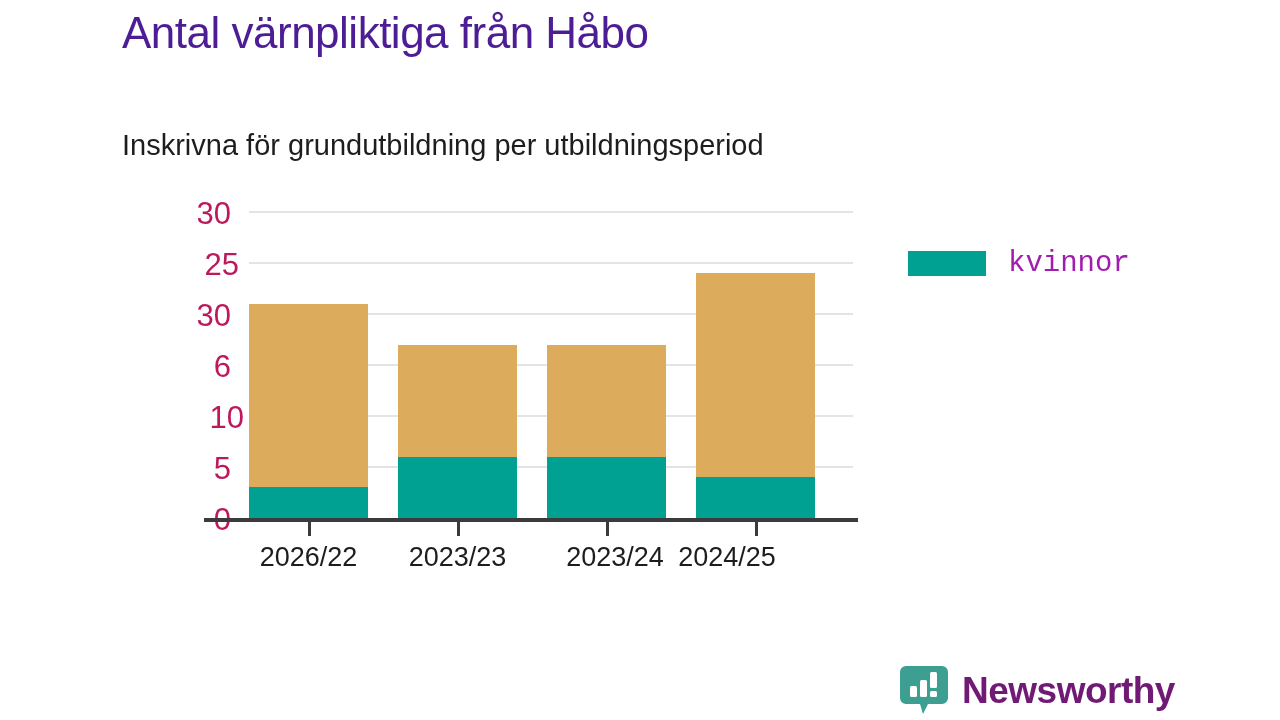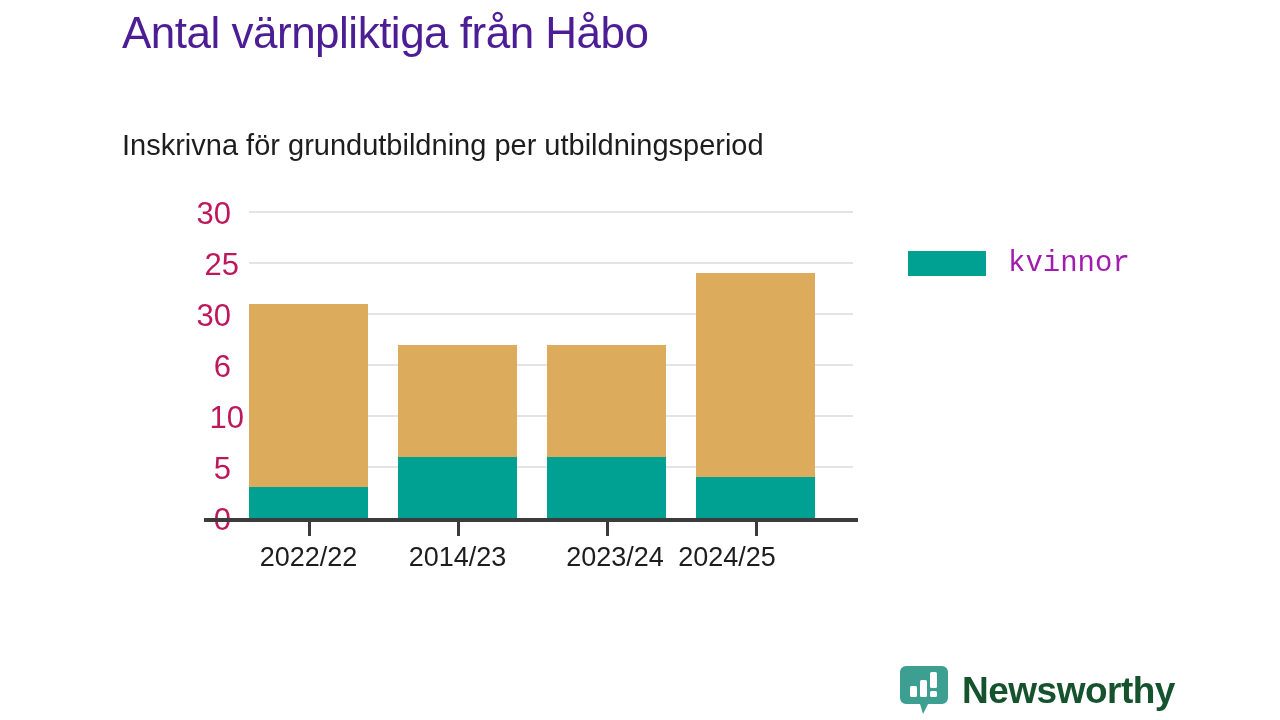--- a/index.html
+++ b/index.html
@@ -124,21 +124,21 @@
   }
   .logo-mark {
     width: 52px;
     height: 52px;
     flex: none;
   }
   .logo-text {
     margin-left: 12px;
     font-size: 37px;
     font-weight: bold;
-    color: #14532d;
+    color: #701a75;
     letter-spacing: -0.5px;
     line-height: 1;
   }
 </style>
 </head>
 <body>
 
 <div id="page">
 
   <div class="chart-title">Antal värnpliktiga från Håbo</div>
@@ -155,25 +155,25 @@
       <div class="ytick-label" style="left: 175px; top: 351px;">6</div>
       <div class="gridline" style="left: 249px; top: 313px; width: 604px;"></div>
       <div class="ytick-label" style="left: 175px; top: 300px;">30</div>
       <div class="gridline" style="left: 249px; top: 262px; width: 604px;"></div>
       <div class="ytick-label" style="left: 183px; top: 249px;">25</div>
       <div class="gridline" style="left: 249px; top: 211px; width: 604px;"></div>
       <div class="ytick-label" style="left: 175px; top: 198px;">30</div>
       <div class="bar-seg" style="left: 249px; top: 487.4px; width: 119px; height: 30.6px; background: rgb(0, 160, 146);"></div>
       <div class="bar-seg" style="left: 249px; top: 303.8px; width: 119px; height: 183.6px; background: rgb(221, 171, 92);"></div>
       <div class="tick-mark" style="left: 307.5px; top: 522px; height: 14px;"></div>
-      <div class="xtick-label" style="left: 218.5px; width: 180px; top: 544px;">2022/22</div>
+      <div class="xtick-label" style="left: 218.5px; width: 180px; top: 544px;">2026/22</div>
       <div class="bar-seg" style="left: 398px; top: 456.8px; width: 119px; height: 61.2px; background: rgb(0, 160, 146);"></div>
       <div class="bar-seg" style="left: 398px; top: 344.6px; width: 119px; height: 112.2px; background: rgb(221, 171, 92);"></div>
       <div class="tick-mark" style="left: 456.5px; top: 522px; height: 14px;"></div>
-      <div class="xtick-label" style="left: 367.5px; width: 180px; top: 544px;">2014/23</div>
+      <div class="xtick-label" style="left: 367.5px; width: 180px; top: 544px;">2023/23</div>
       <div class="bar-seg" style="left: 547px; top: 456.8px; width: 119px; height: 61.2px; background: rgb(0, 160, 146);"></div>
       <div class="bar-seg" style="left: 547px; top: 344.6px; width: 119px; height: 112.2px; background: rgb(221, 171, 92);"></div>
       <div class="tick-mark" style="left: 605.5px; top: 522px; height: 14px;"></div>
       <div class="xtick-label" style="left: 525px; width: 180px; top: 544px;">2023/24</div>
       <div class="bar-seg" style="left: 696px; top: 477.2px; width: 119px; height: 40.8px; background: rgb(0, 160, 146);"></div>
       <div class="bar-seg" style="left: 696px; top: 273.2px; width: 119px; height: 204px; background: rgb(221, 171, 92);"></div>
       <div class="tick-mark" style="left: 754.5px; top: 522px; height: 14px;"></div>
       <div class="xtick-label" style="left: 637px; width: 180px; top: 544px;">2024/25</div>
       <div class="axis-line" style="left: 204px; top: 518px; width: 654px;"></div>
     </div>

